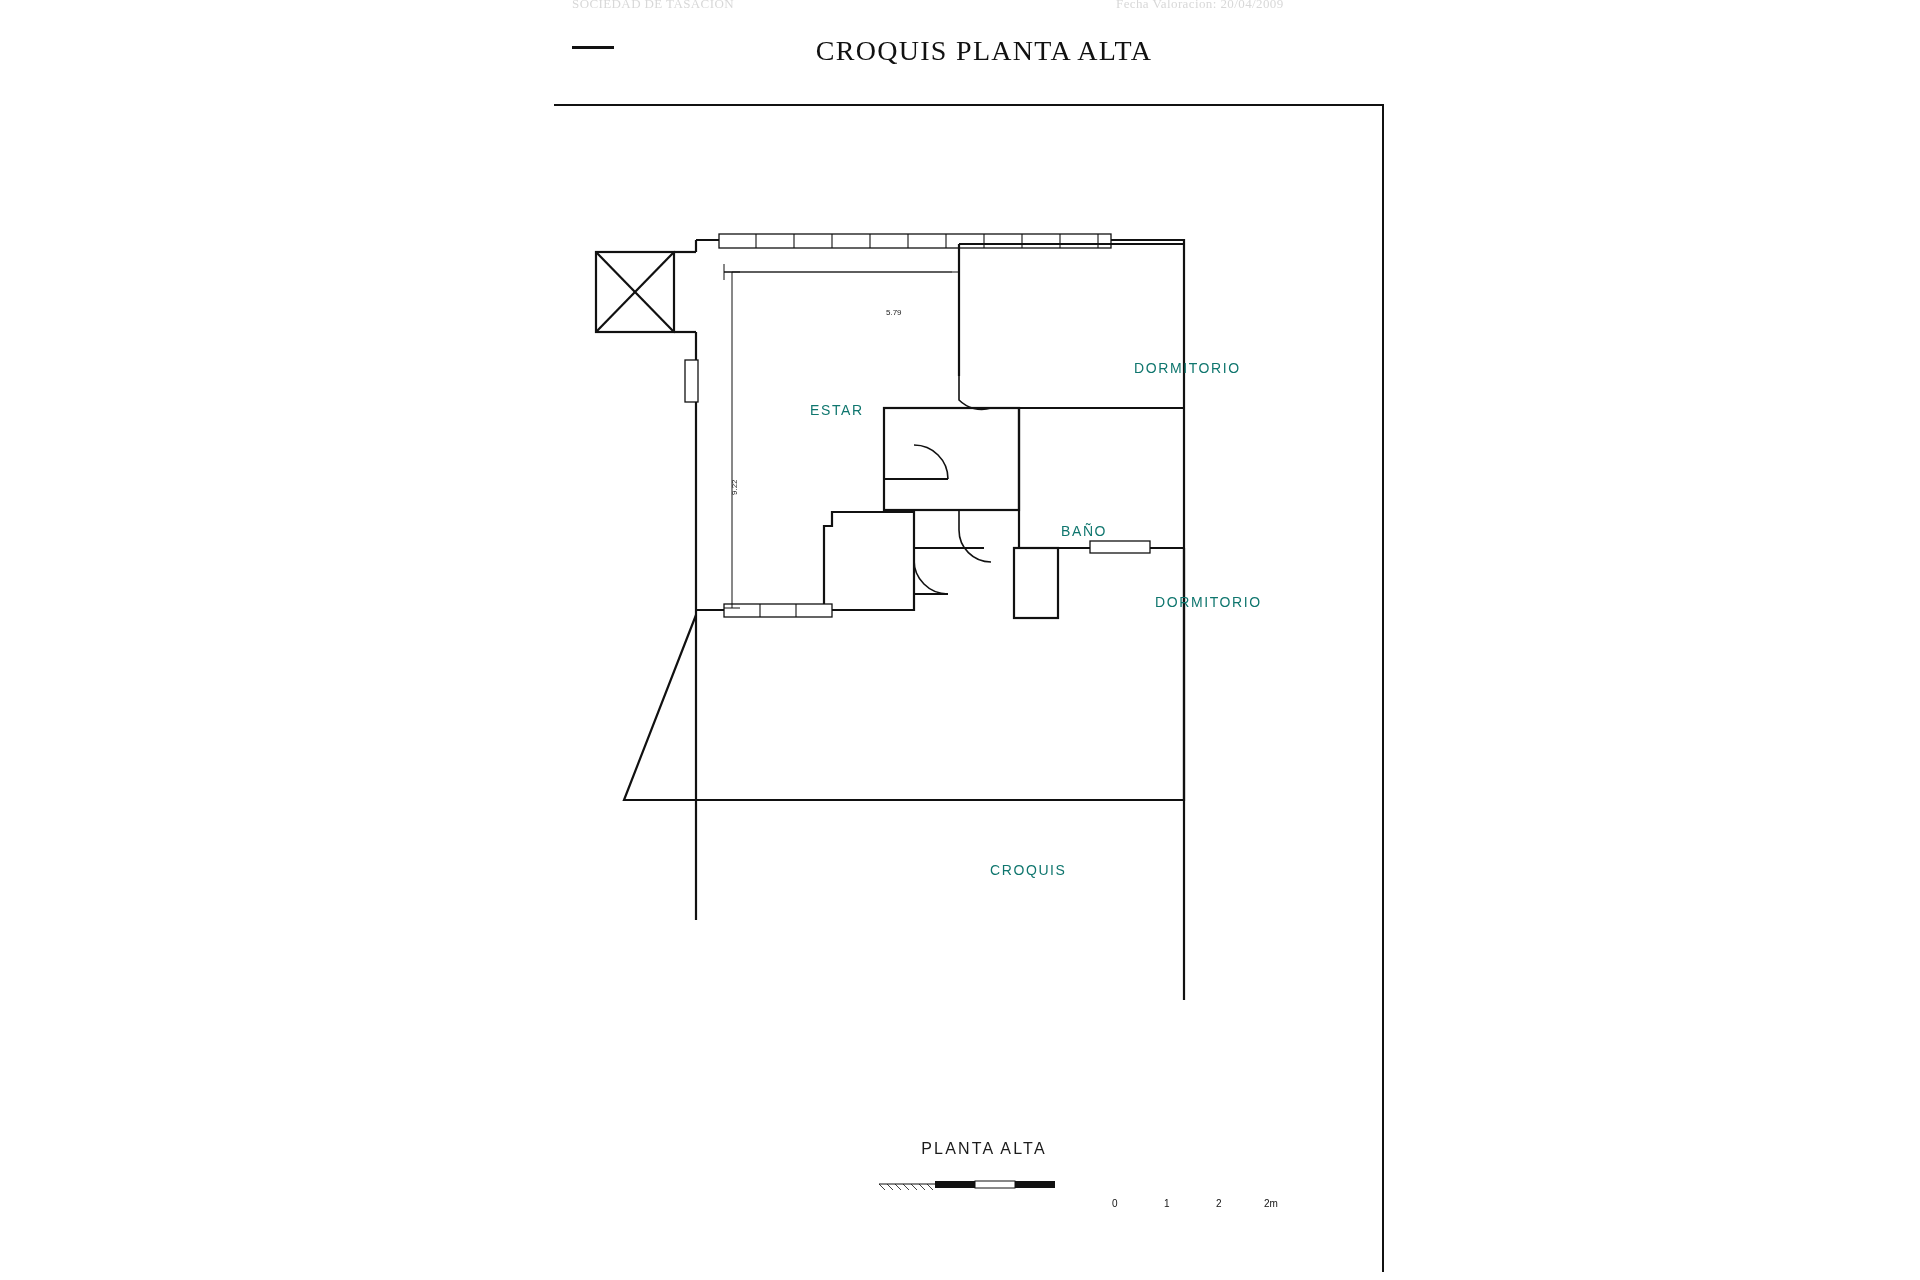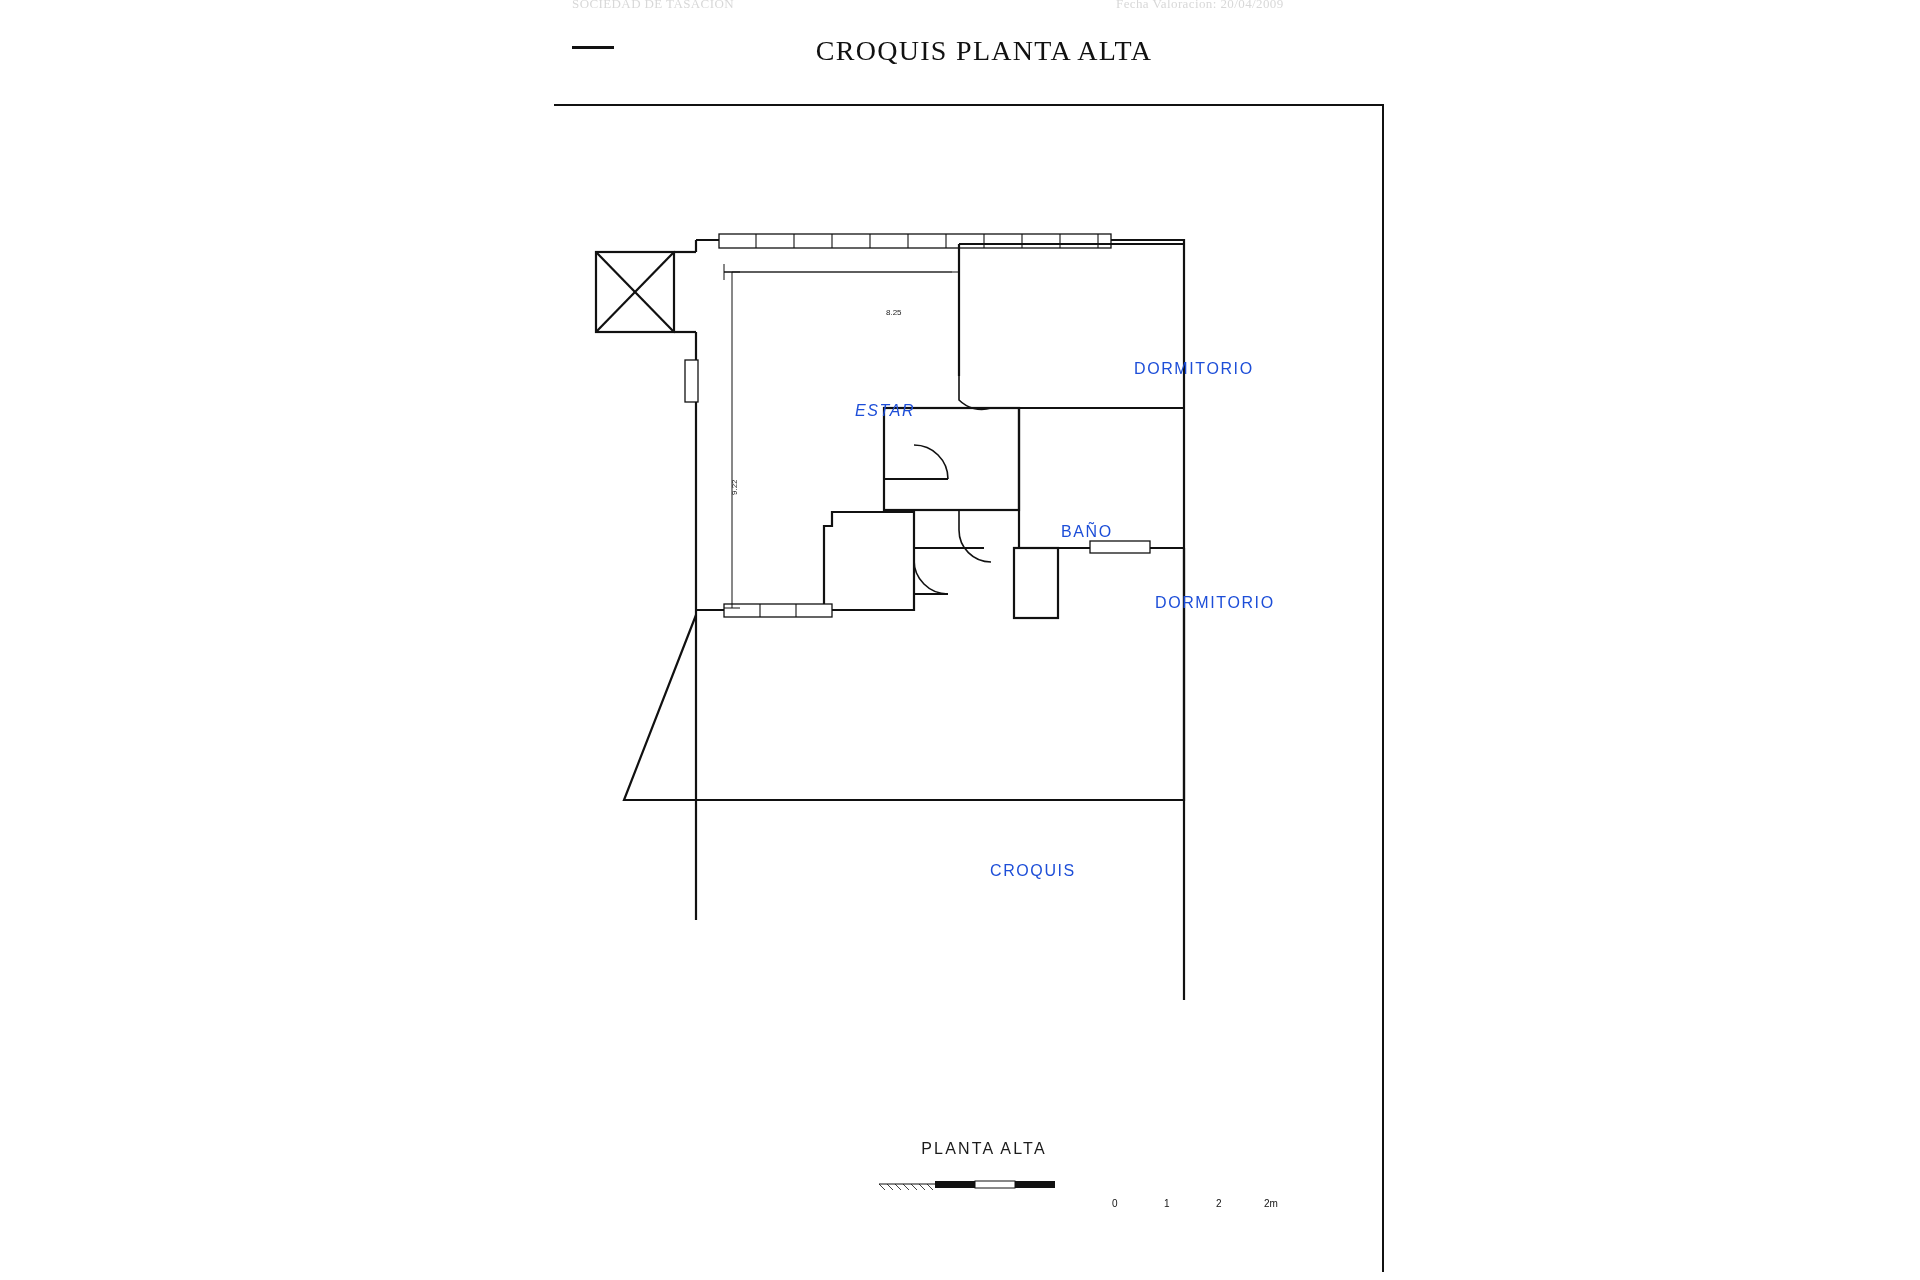--- a/index.html
+++ b/index.html
@@ -90,26 +90,26 @@
     left: 560px;
     top: 230px;
     width: 720px;
     height: 770px;
   }
 
   
   .room-label {
     position: absolute;
     font-family: "Liberation Sans", sans-serif;
-    font-size: 16px;
+    font-size: 14px;
     letter-spacing: 1.6px;
-    color: #1d4ed8;
+    color: #0f766e;
     white-space: nowrap;
   }
-  #label-estar      { left: 831px;  top: 402px; font-style: italic; }
+  #label-estar      { left: 786px;  top: 402px; }
   #label-dorm-1     { left: 1110px; top: 360px; }
   #label-bano       { left: 1037px; top: 523px; }
   #label-dorm-2     { left: 1131px; top: 594px; }
   #label-porche     { left: 966px;  top: 862px; }
 
   
   .dim-text {
     position: absolute;
     font-family: "Liberation Sans", sans-serif;
     font-size: 8px;
@@ -230,21 +230,21 @@
   <div class="room-label" id="label-estar">ESTAR</div>
 
   <div class="room-label" id="label-dorm-1">DORMITORIO</div>
 
   <div class="room-label" id="label-bano">BAÑO</div>
 
   <div class="room-label" id="label-dorm-2">DORMITORIO</div>
 
   <div class="room-label" id="label-porche">CROQUIS</div>
 
-  <div class="dim-text" id="dim-horizontal">8.25</div>
+  <div class="dim-text" id="dim-horizontal">5.79</div>
 
   <div class="dim-text" id="dim-vertical">9.22</div>
 
   <div id="bottom-title">PLANTA ALTA</div>
 
   <svg id="scale-bar" viewBox="0 0 220 28">
     <g>
       <line x1="0" y1="6" x2="56" y2="6" stroke="#111" stroke-width="1"></line>
       <line x1="0" y1="6" x2="6" y2="12" stroke="#111" stroke-width="0.8"></line>
       <line x1="8" y1="6" x2="14" y2="12" stroke="#111" stroke-width="0.8"></line>

